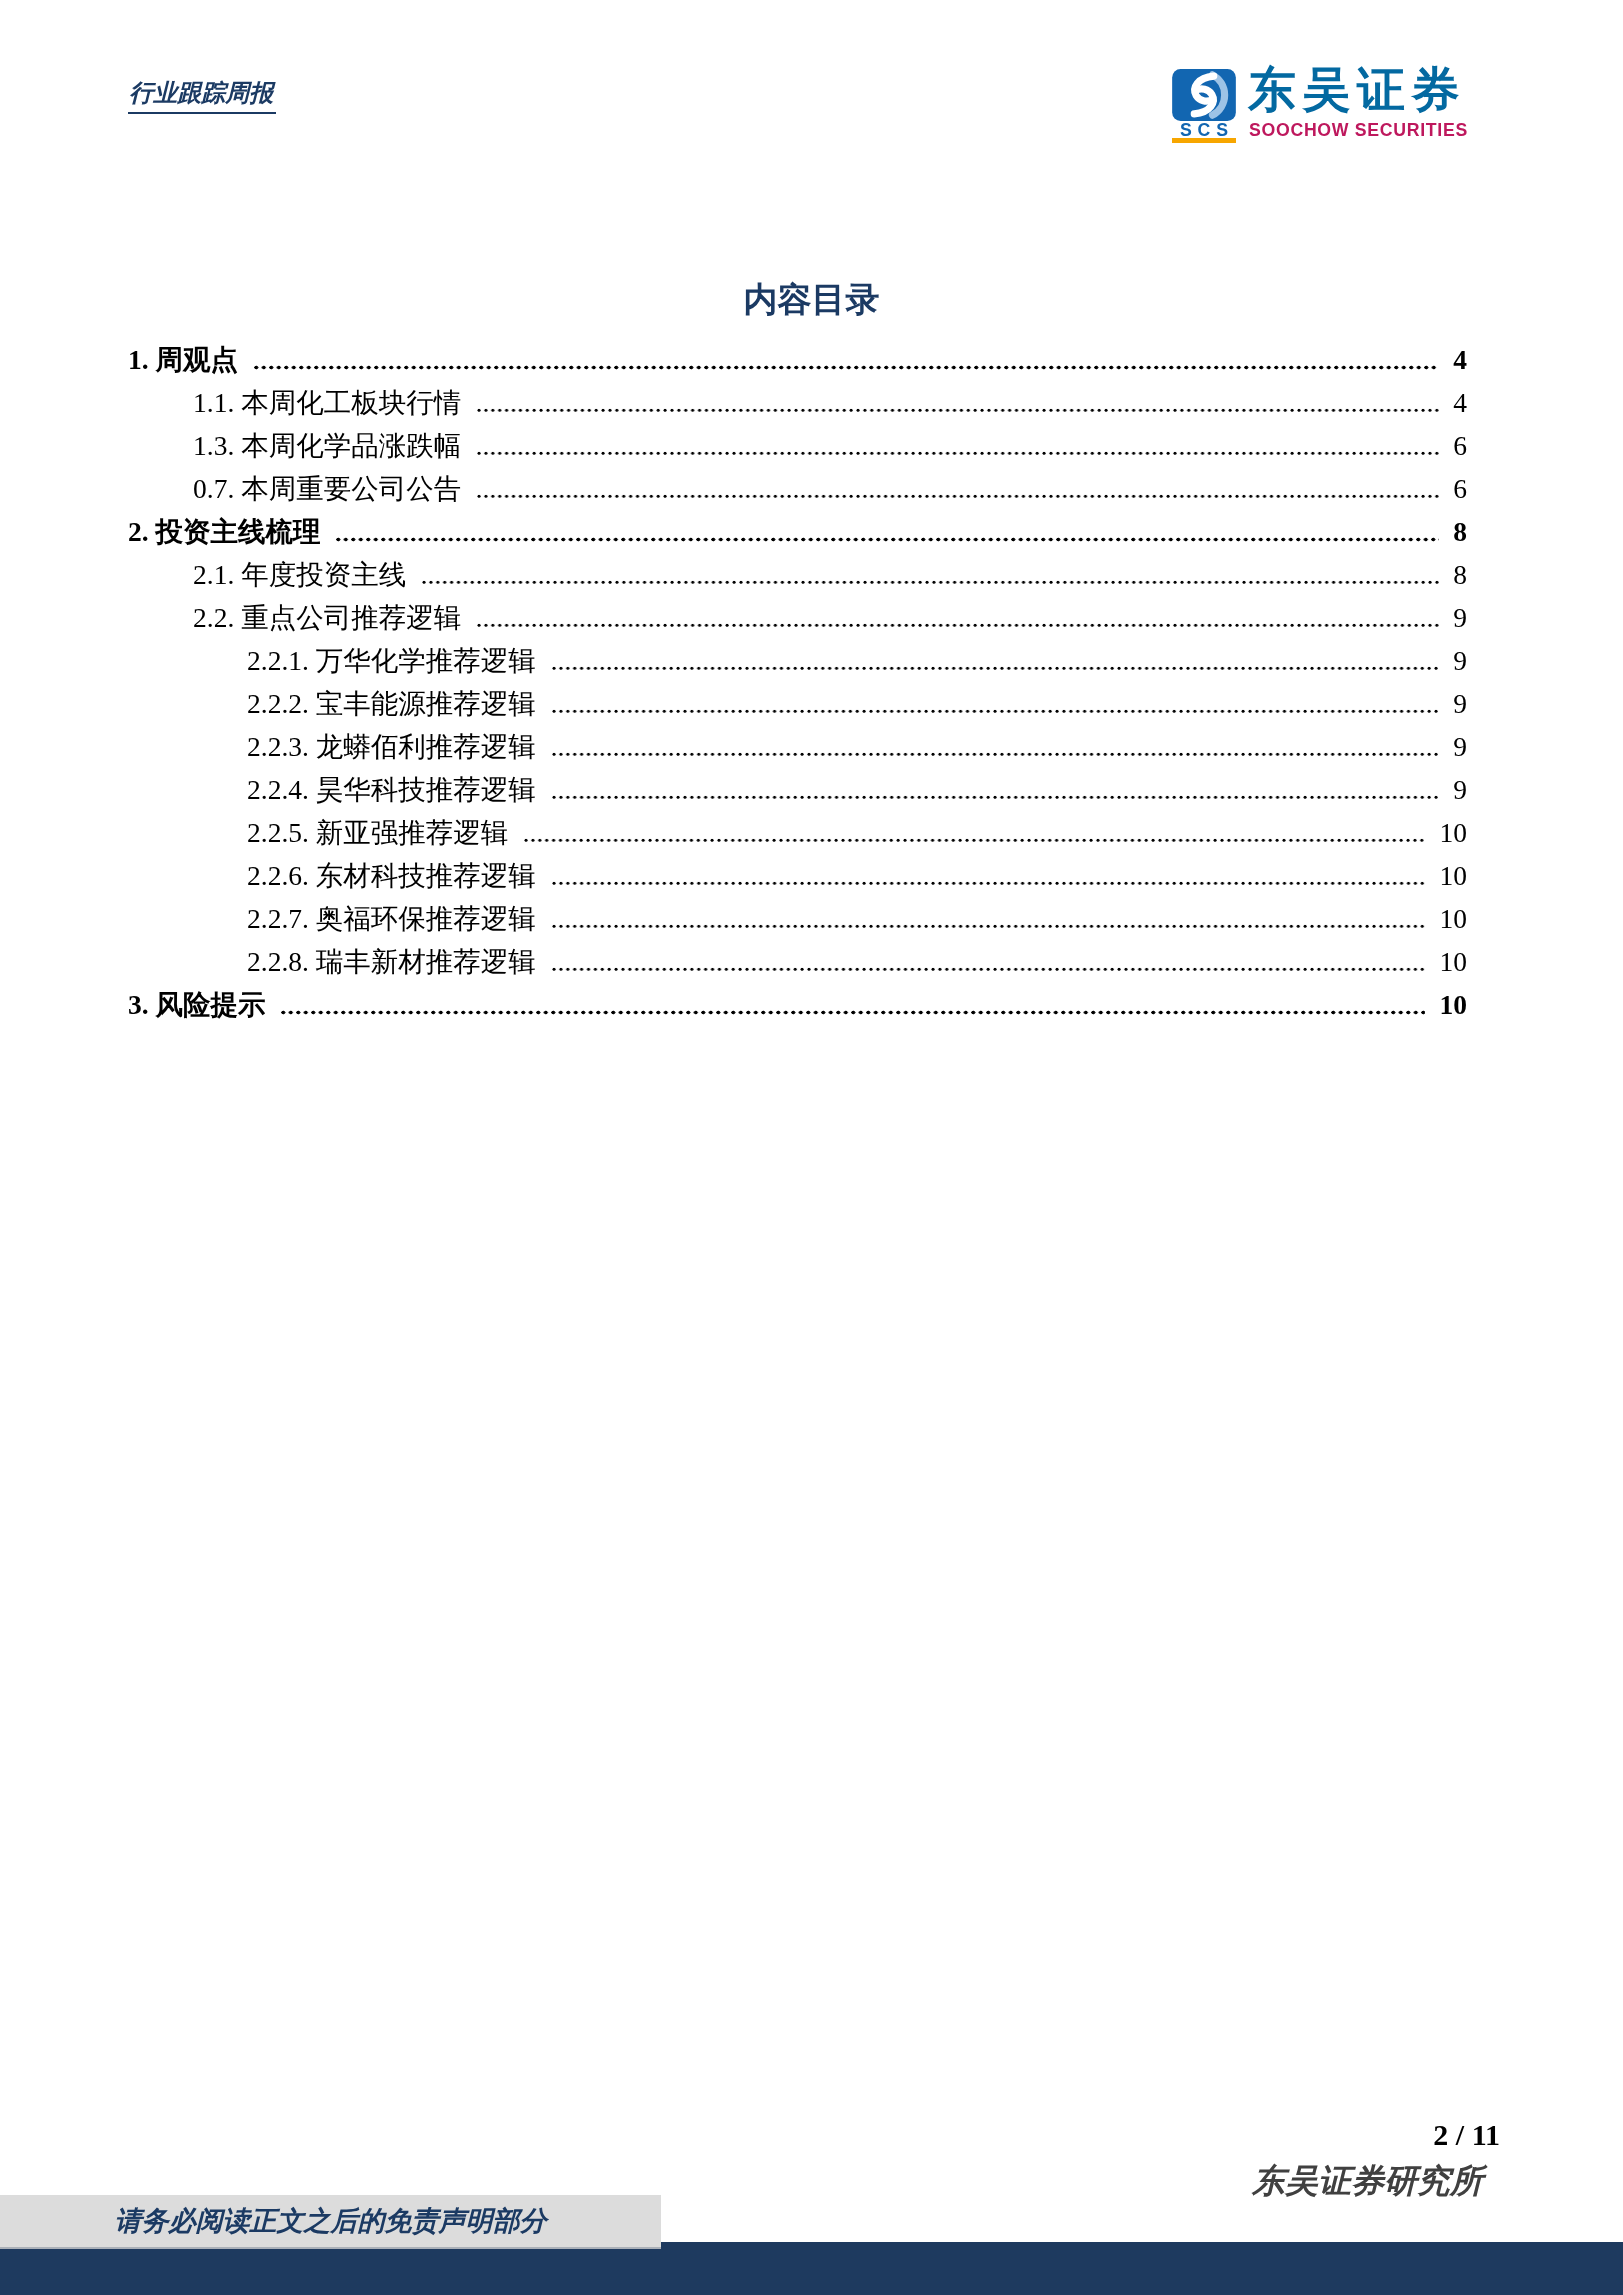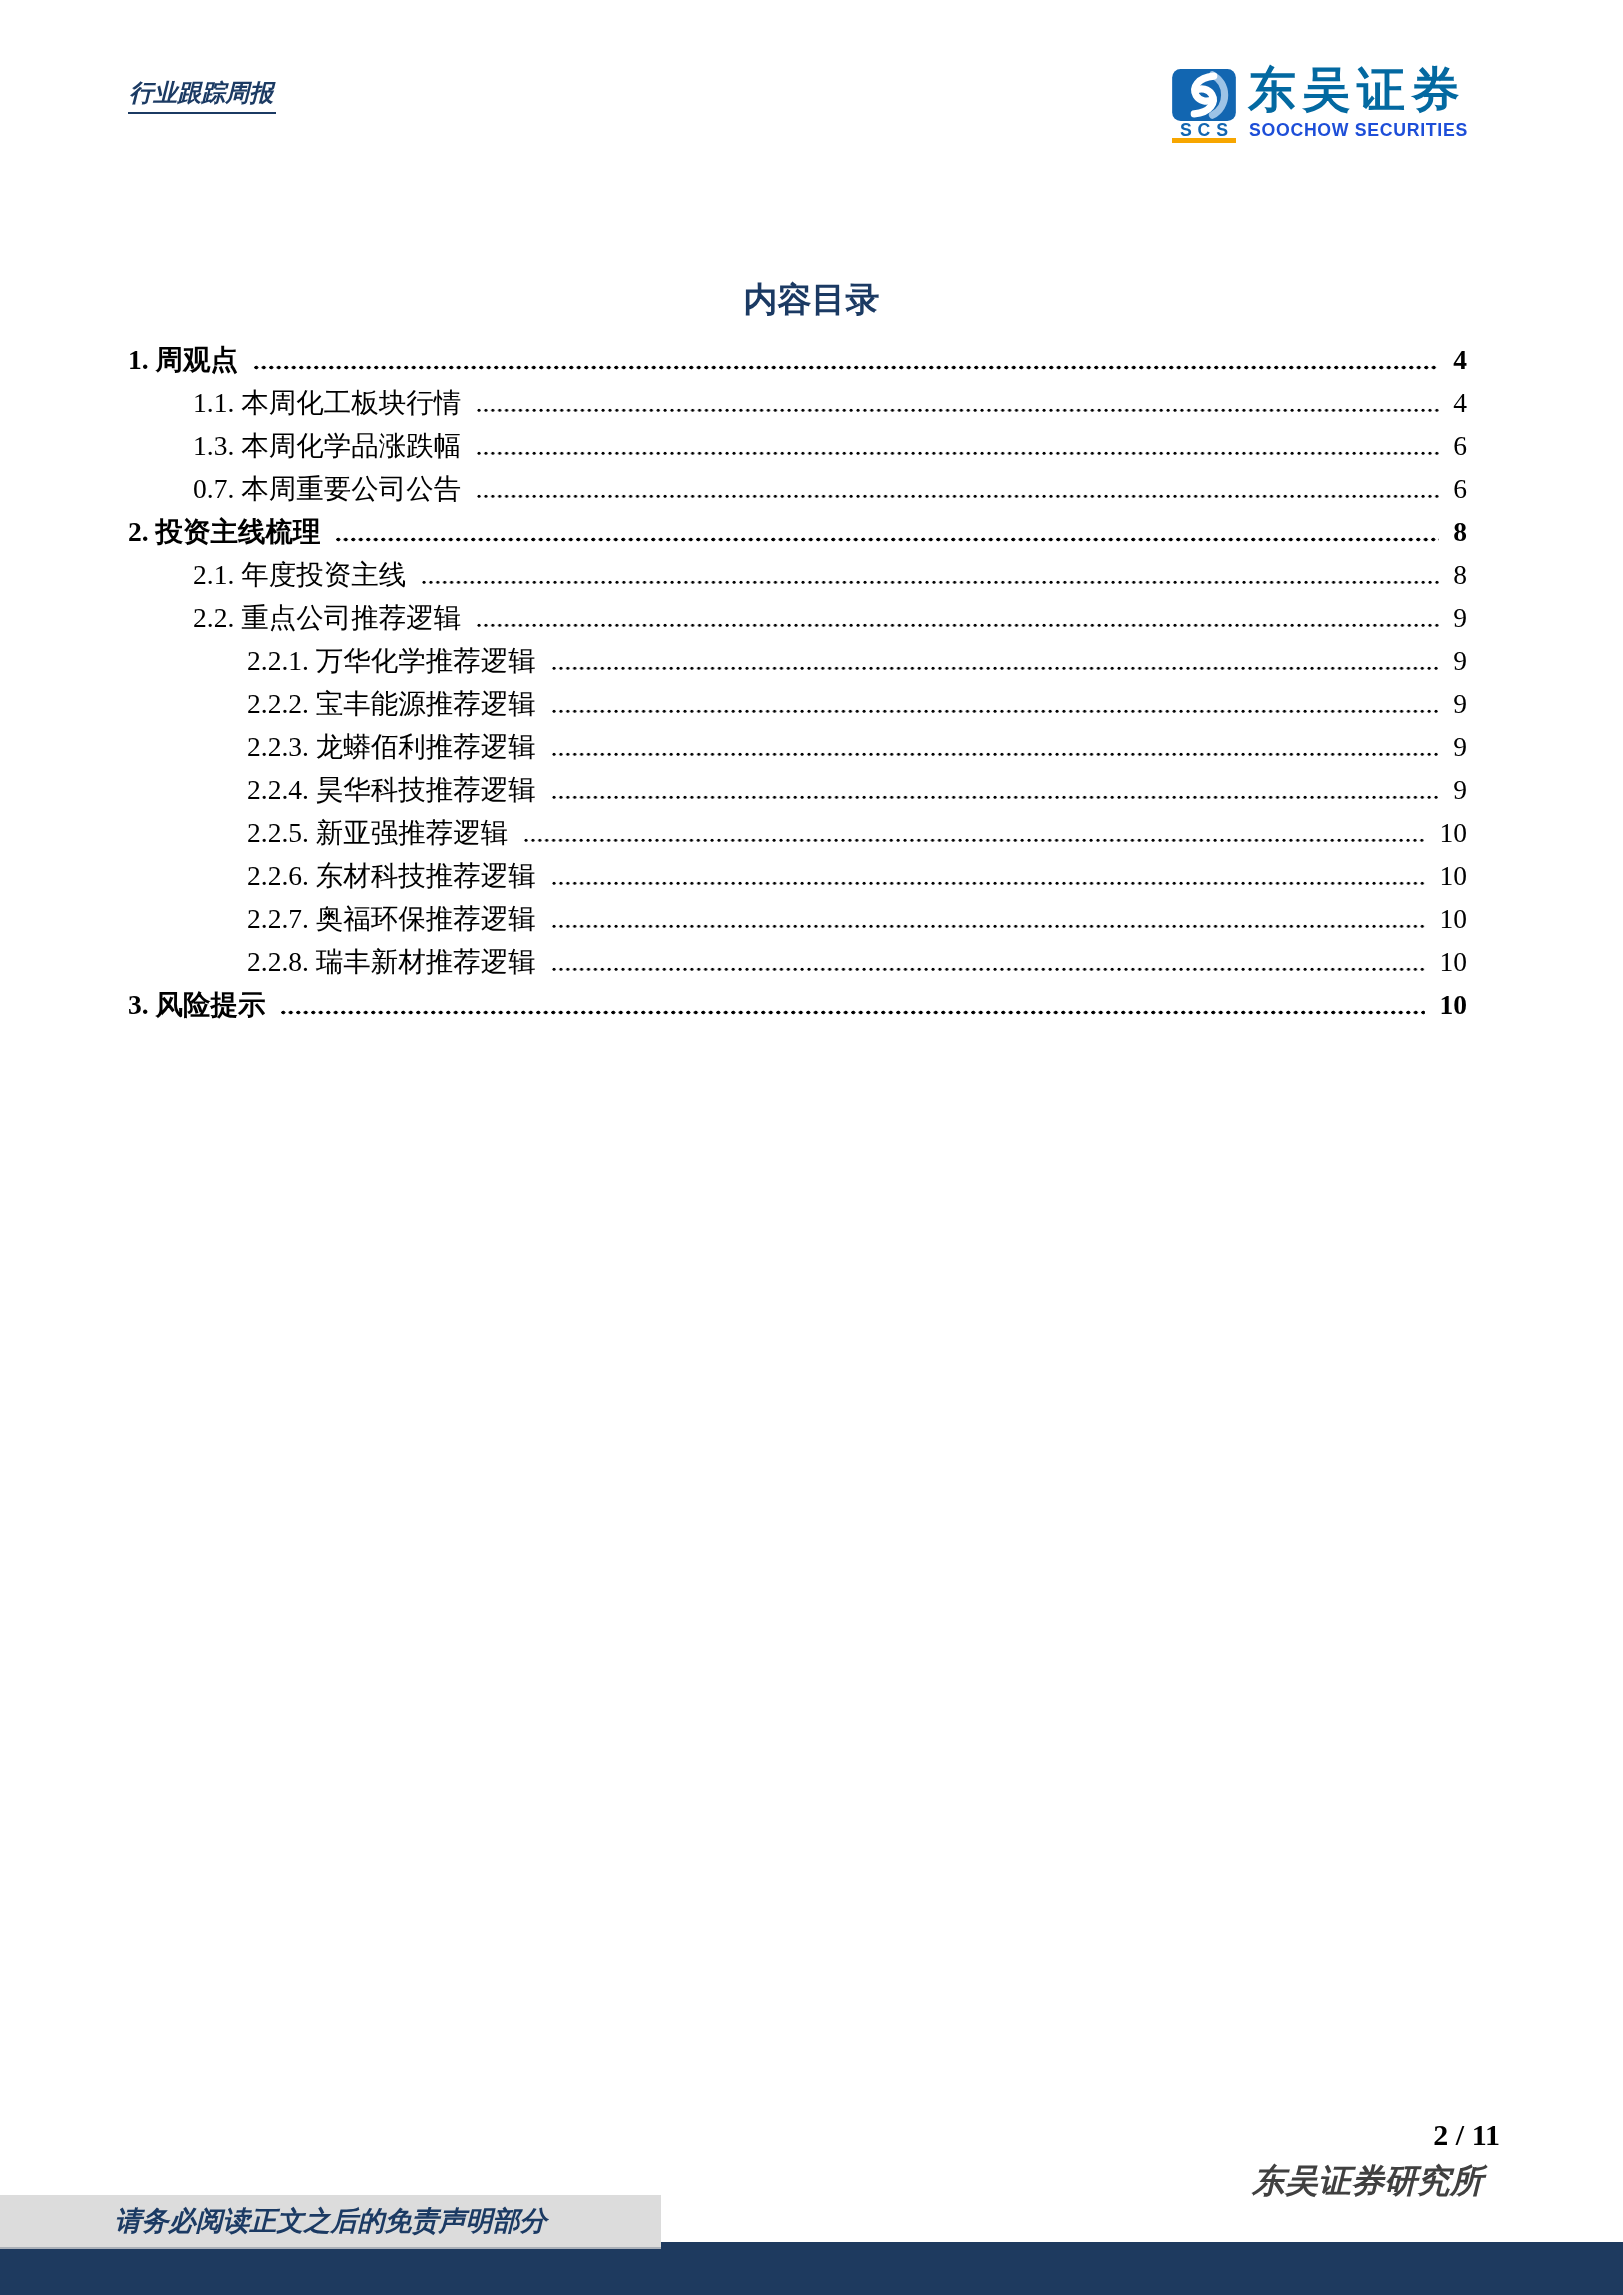--- a/index.html
+++ b/index.html
@@ -29,21 +29,21 @@
   .logo-cn{
     position:absolute;left:76px;top:1.3px;width:228px;
     font-family:"Liberation Sans","DejaVu Sans",sans-serif;
     font-weight:700;font-size:48px;line-height:1;letter-spacing:6.5px;
     color:#0369a1;white-space:nowrap;
   }
   .logo-en{
     position:absolute;left:77px;top:55px;width:236px;
     font-family:"Liberation Sans","DejaVu Sans",sans-serif;
     font-weight:700;font-size:17.7px;letter-spacing:0.7px;
-    color:#1d4ed8;white-space:nowrap;
+    color:#be185d;white-space:nowrap;
   }
   
   .toc-title{
     position:absolute;left:0;top:277px;width:100%;
     text-align:center;font-size:34px;font-weight:700;color:#1B3A63;
   }
   .toc-list{
     position:absolute;left:128px;top:332px;width:1339px;
   }
   .toc-row{

